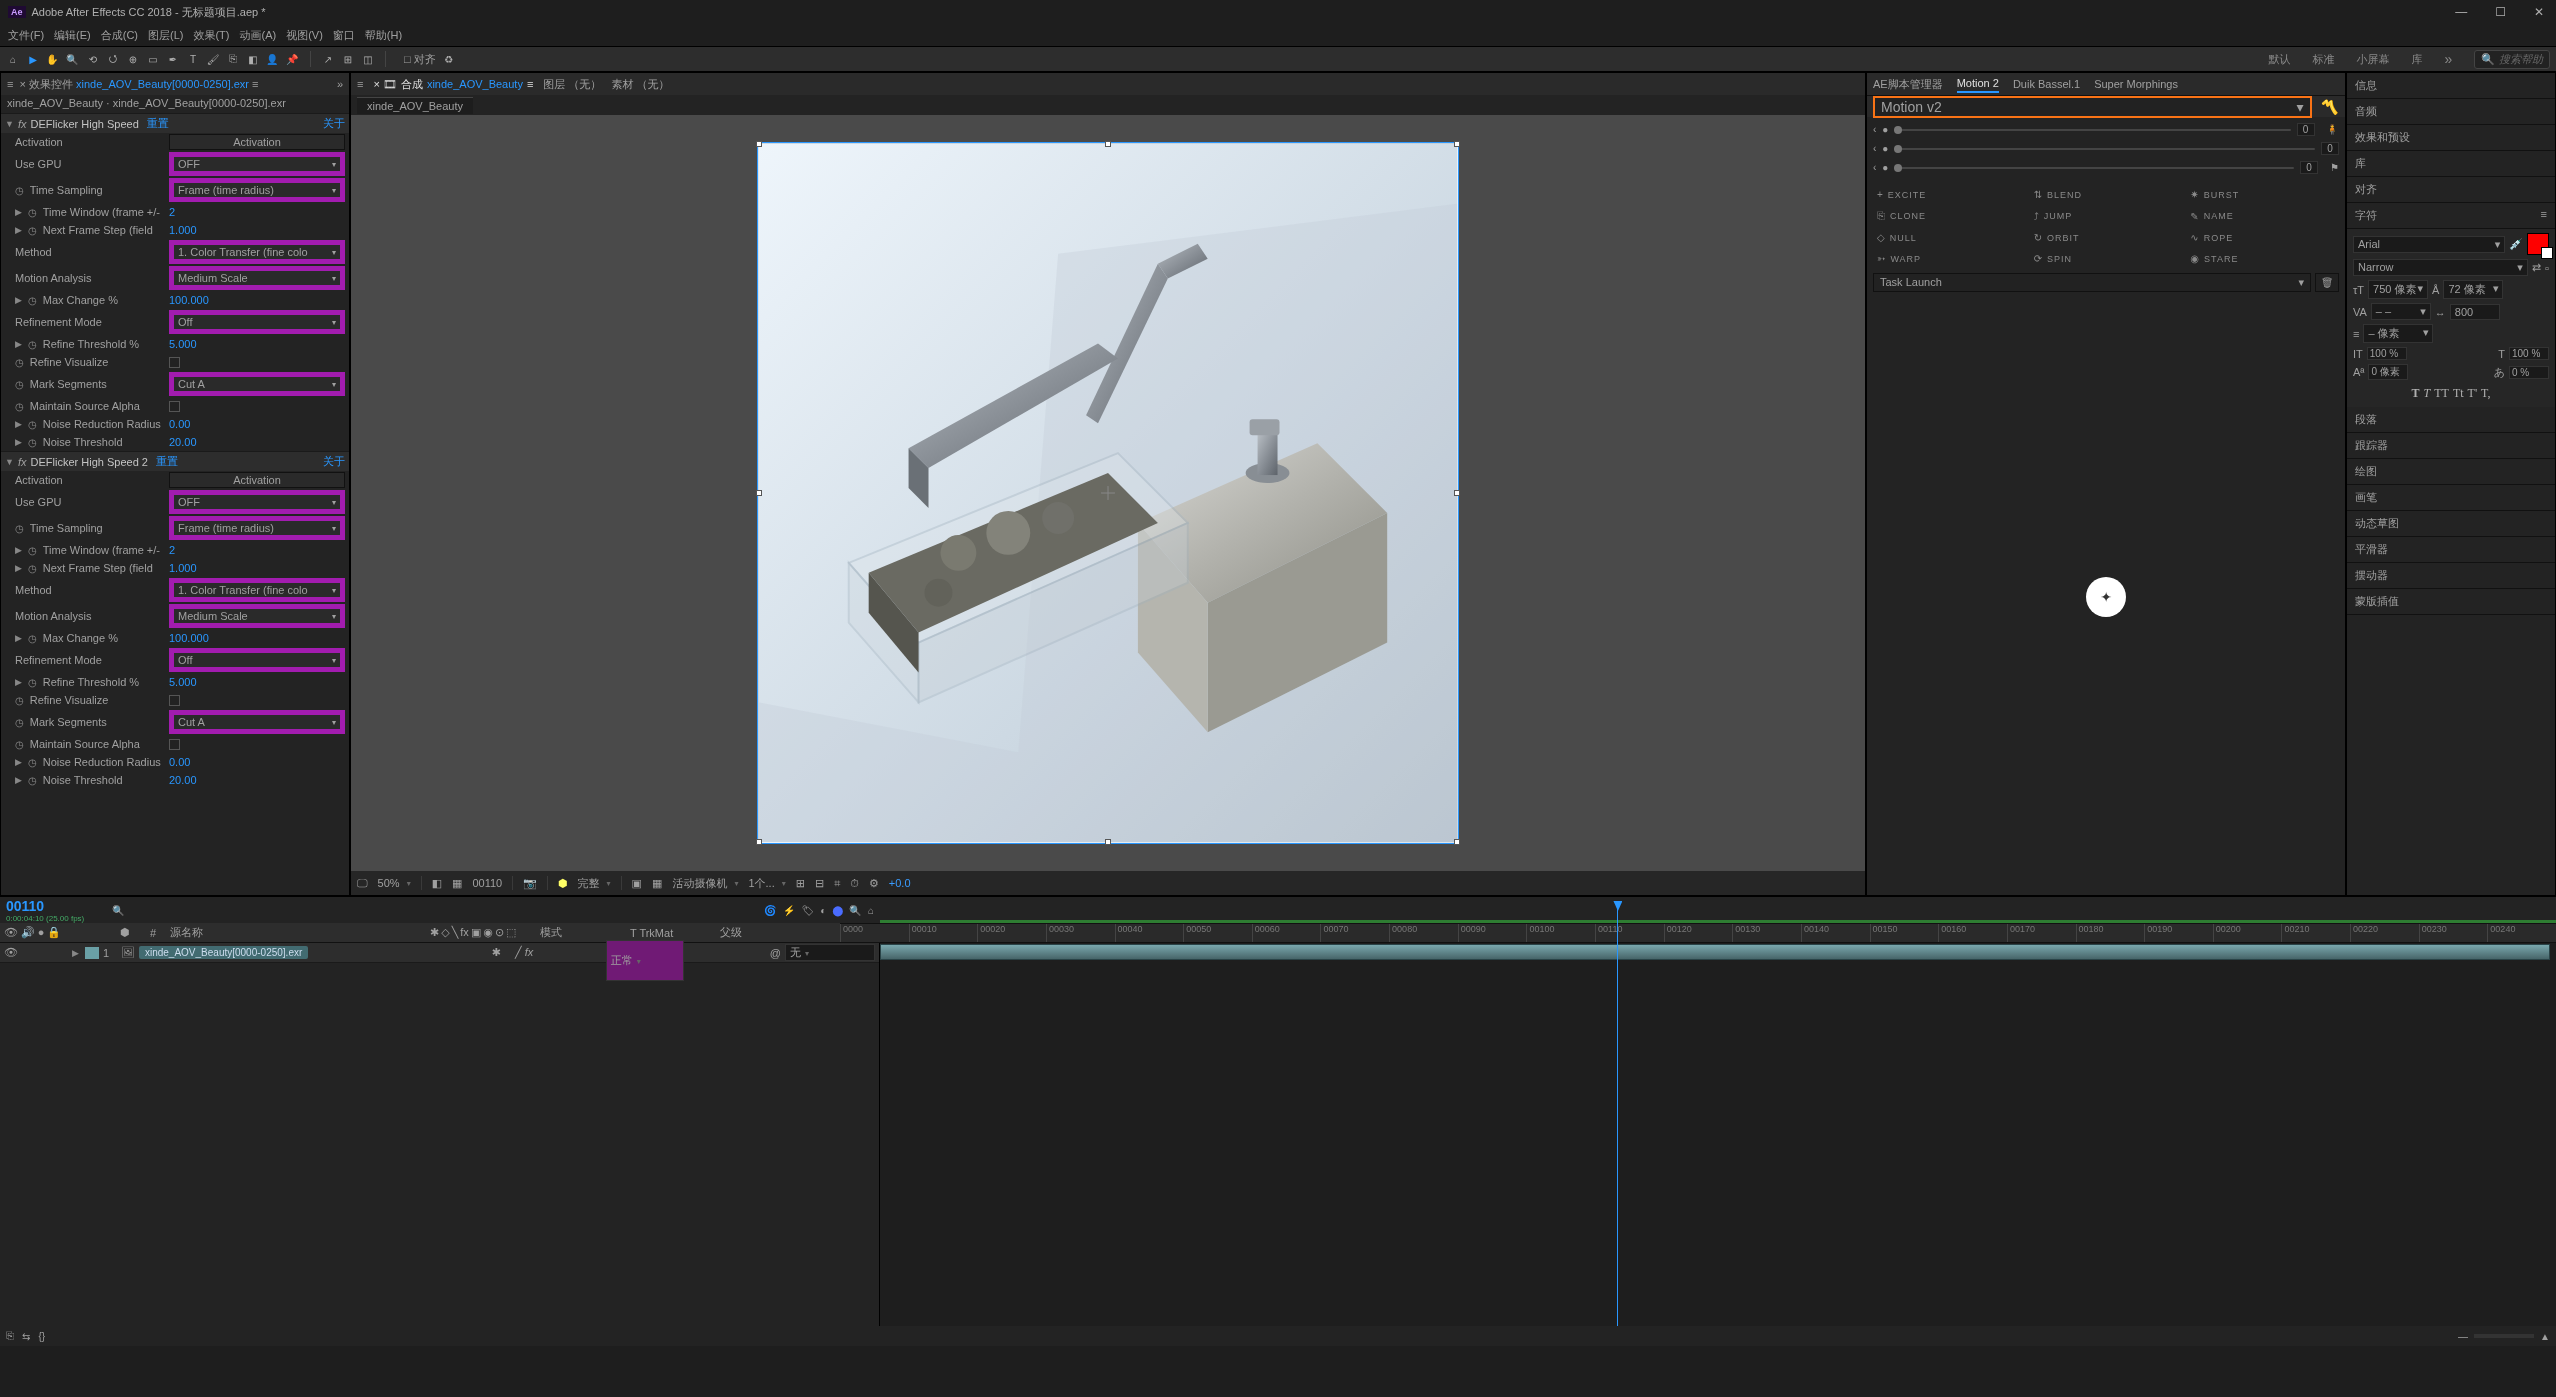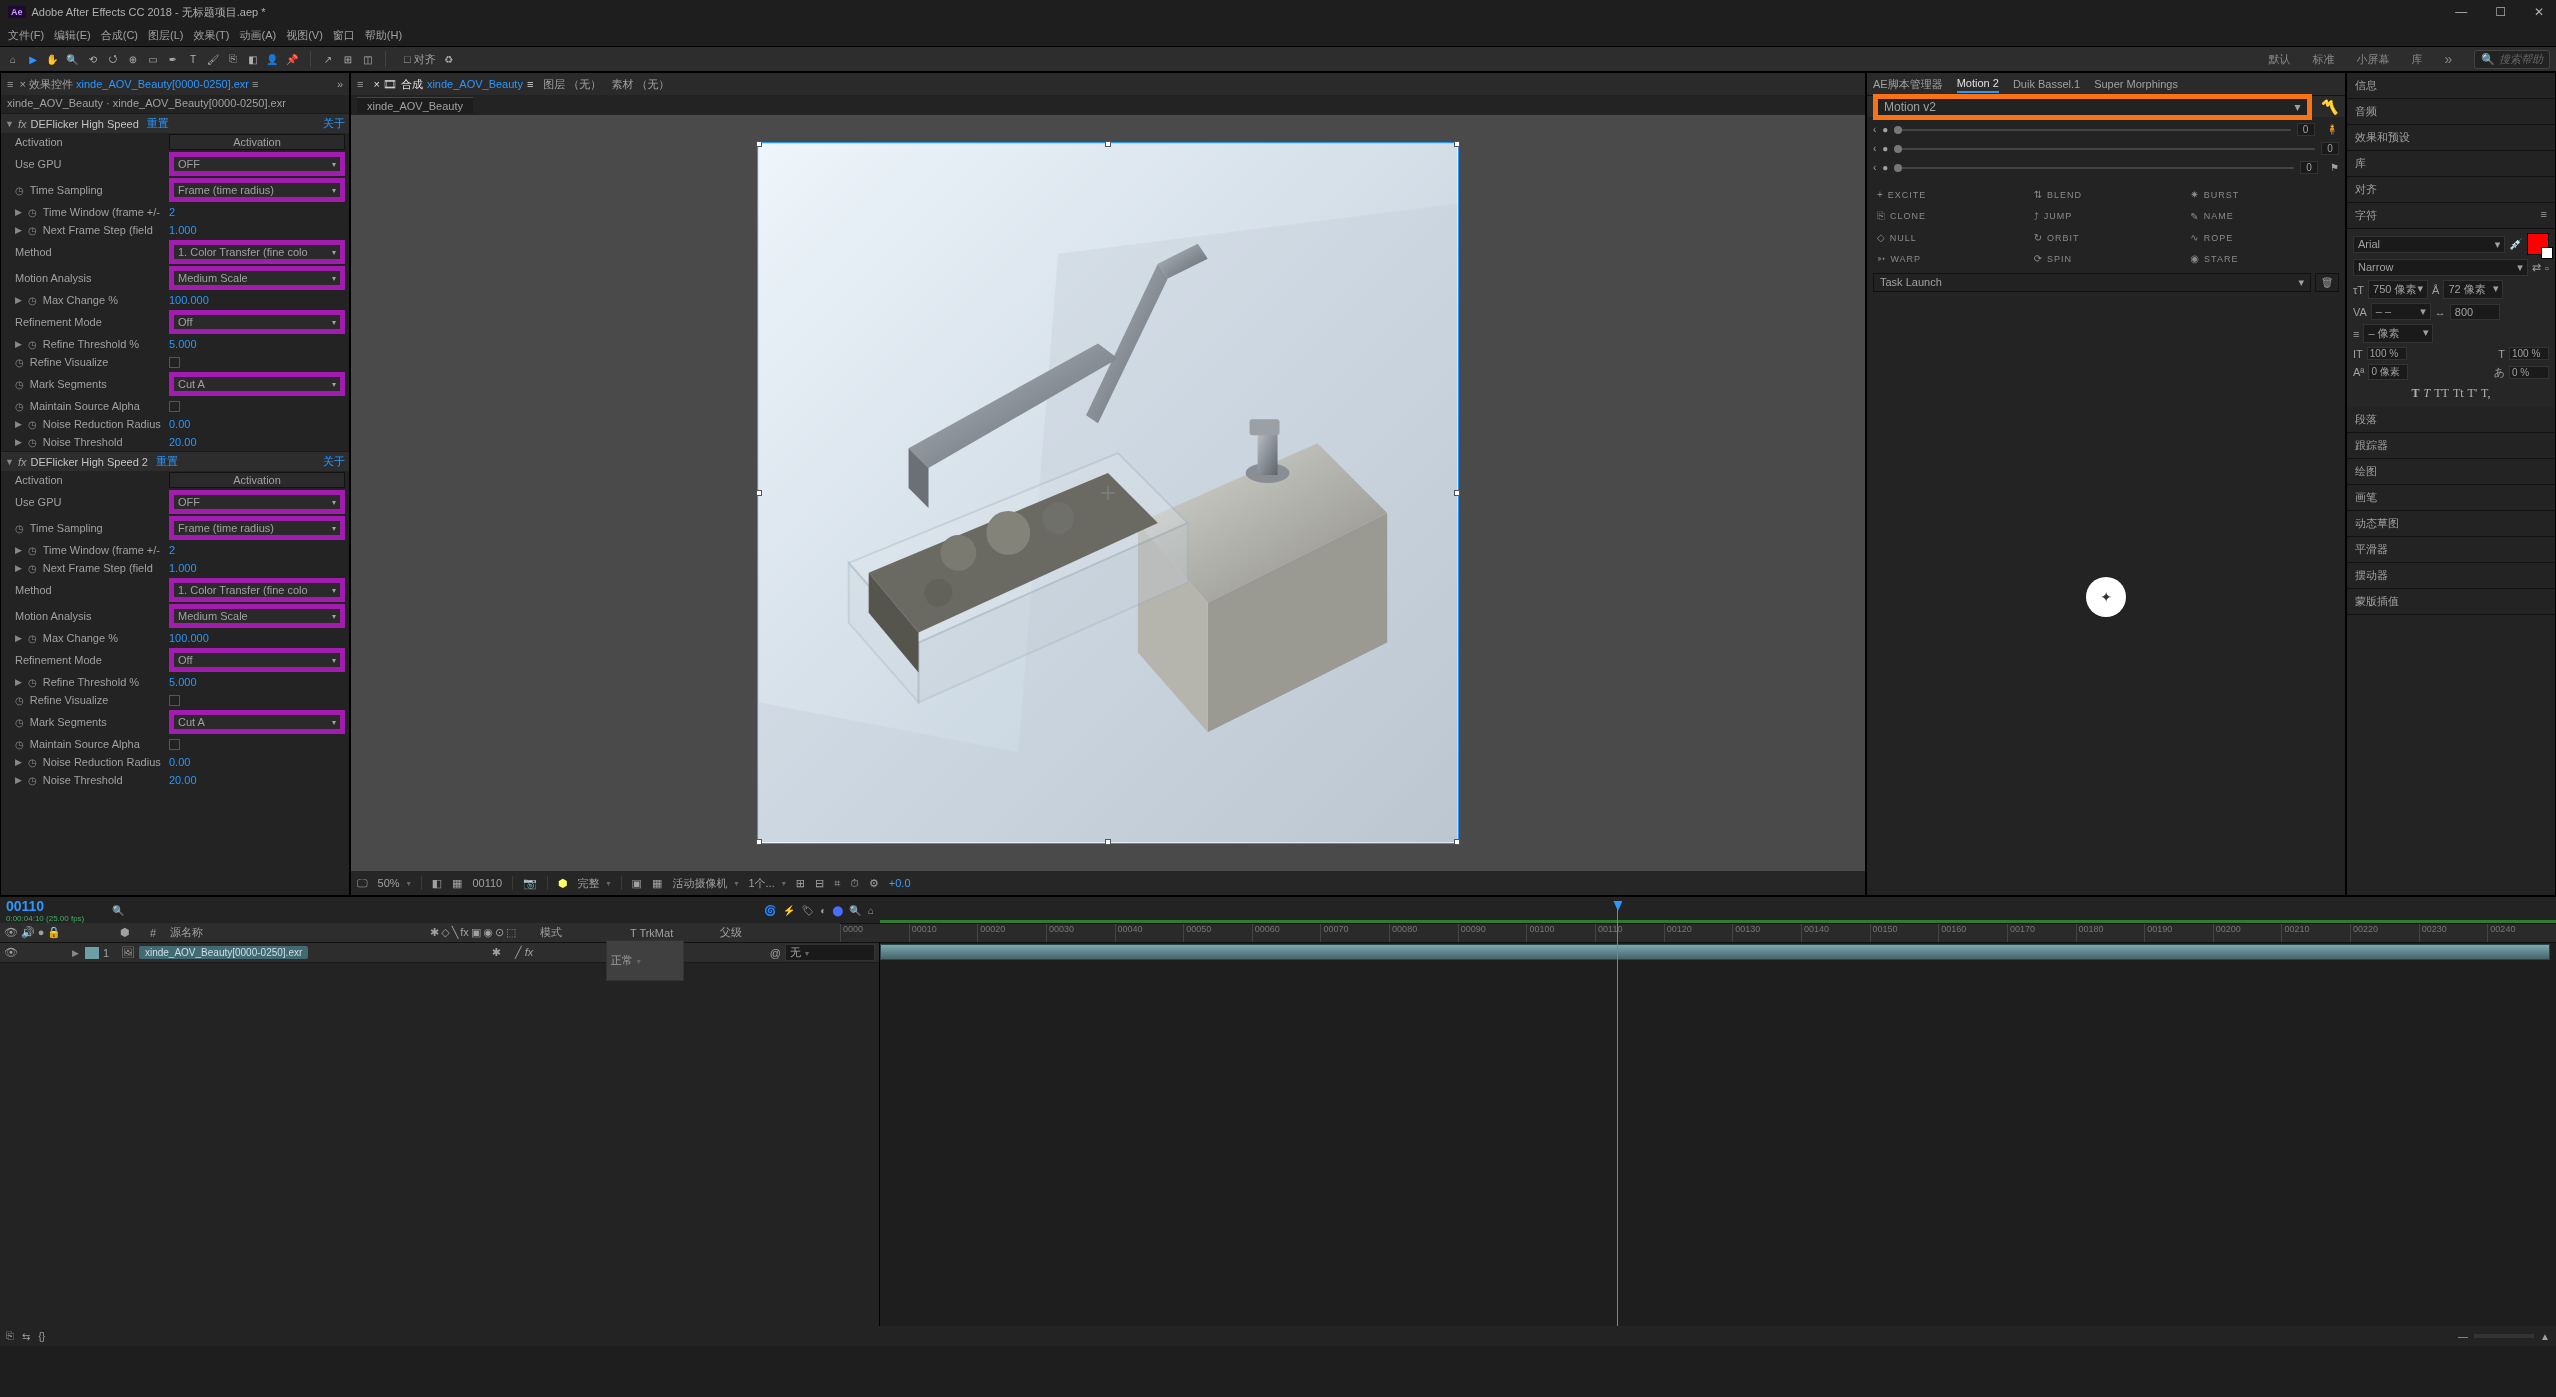--- a/index.html
+++ b/index.html
@@ -50,21 +50,21 @@
 .comp-footer { height: 24px; background:#262626; display:flex; align-items:center; padding: 0 6px; gap: 10px; font-size:11px;}
 .comp-footer .cf-item { display:flex; align-items:center; gap:3px; cursor:pointer;}
 .cf-sep { width:1px; height:14px; background:#3a3a3a;}
 
 
 .script-panel { display:flex; flex-direction:column; background:#232323;}
 .script-tabs { height: 22px; background:#2a2a2a; display:flex; align-items:center; padding: 0 6px; gap: 14px; font-size:11px;}
 .script-tabs .stb { cursor:pointer; padding:2px 0;}
 .script-tabs .stb.active { color:#e0e0e0; border-bottom:2px solid #2997ff;}
 .script-sub { height:22px; display:flex; align-items:center; padding: 0 6px; background:#2a2a2a; border-top:1px solid #111;}
-.script-sub .sd { background:#222; border:5px solid #f97316; flex:1; padding:1px 6px; display:flex; justify-content:space-between; font-size:12px;}
+.script-sub .sd { background:#222; border:2px solid #f97316; flex:1; padding:1px 6px; display:flex; justify-content:space-between; font-size:14px;}
 .sliders { padding: 6px;}
 .slider-row { display:flex; align-items:center; gap:6px; margin-bottom:6px;}
 .slider-row .sl-track { flex:1; height:2px; background:#444; position:relative; border-radius:1px;}
 .slider-row .sl-track .knob { width:8px; height:8px; border-radius:50%; background:#777; position:absolute; top:-3px; left:0;}
 .slider-row .sl-val { width:18px; background:#1a1a1a; border:1px solid #333; text-align:center; font-size:10px;}
 .tool-grid { display:grid; grid-template-columns: repeat(3, 1fr); gap: 4px; padding: 0 6px;}
 .tg-btn { display:flex; align-items:center; gap:4px; padding:3px 4px; background:transparent; font-size:9px; color:#8a8a8a; cursor:pointer; letter-spacing: 1px;}
 .tg-btn .tgi { font-size:10px;}
 .task-row { padding: 6px; display:flex; gap:4px;}
 .task-row .td { flex:1; background:#222; border:1px solid #111; padding:2px 6px; display:flex; justify-content:space-between; font-size:11px;}
@@ -838,21 +838,21 @@
         <span style="width:14px;height:12px;background:#6aa0a6;display:inline-block;"></span>
         <span style="width:14px;">1</span>
         <span>🖼</span>
         <span class="layer-name-pill">xinde_AOV_Beauty[0000-0250].exr</span>
         <span style="margin-left:auto;width:110px;display:flex;gap:3px;">
           <span>✱</span>
           <span style="width:8px;"></span>
           <span>╱</span>
           <span style="font-style:italic;">fx</span>
         </span>
-        <span class="dd-caret" style="width:78px;background:#404040;border:1px solid #333;padding:12px 4px;margin-top:15px;">正常</span>
+        <span class="dd-caret" style="width:78px;background:#701a75;border:1px solid #333;padding:12px 4px;margin-top:15px;">正常</span>
         <span style="width:78px;"></span>
         <span>@</span>
         <span class="dd-caret" style="width:90px;background:#1a1a1a;border:1px solid #333;padding:0 4px;">无</span>
       </div>
     </div>
     <div class="tl-right" id="tl-track-area">
       <div class="bg-green"></div>
       <div style="position:relative;height:20px;">
         <div class="layer-bar"></div>
       </div>

